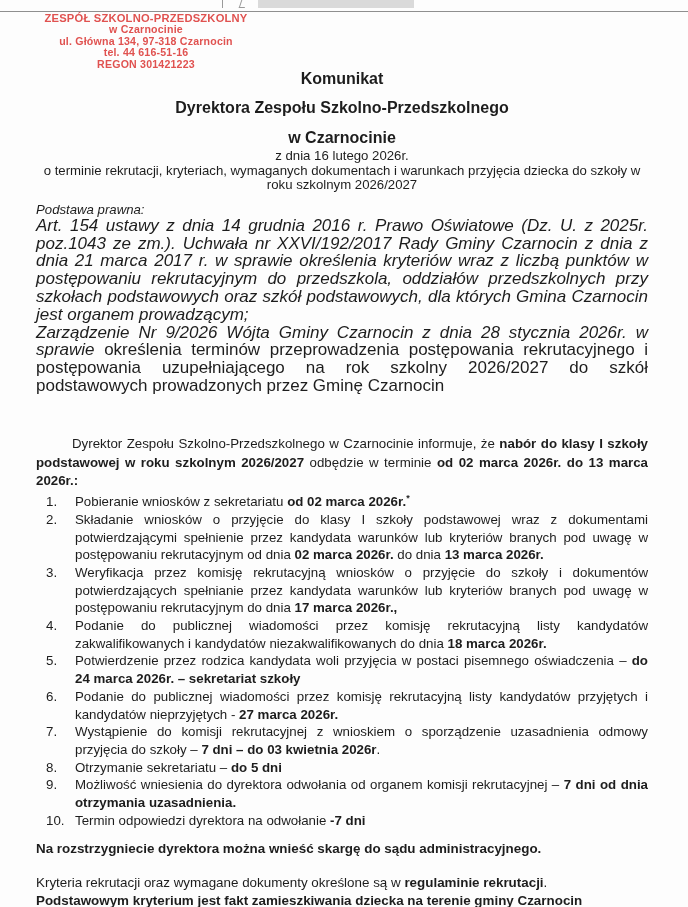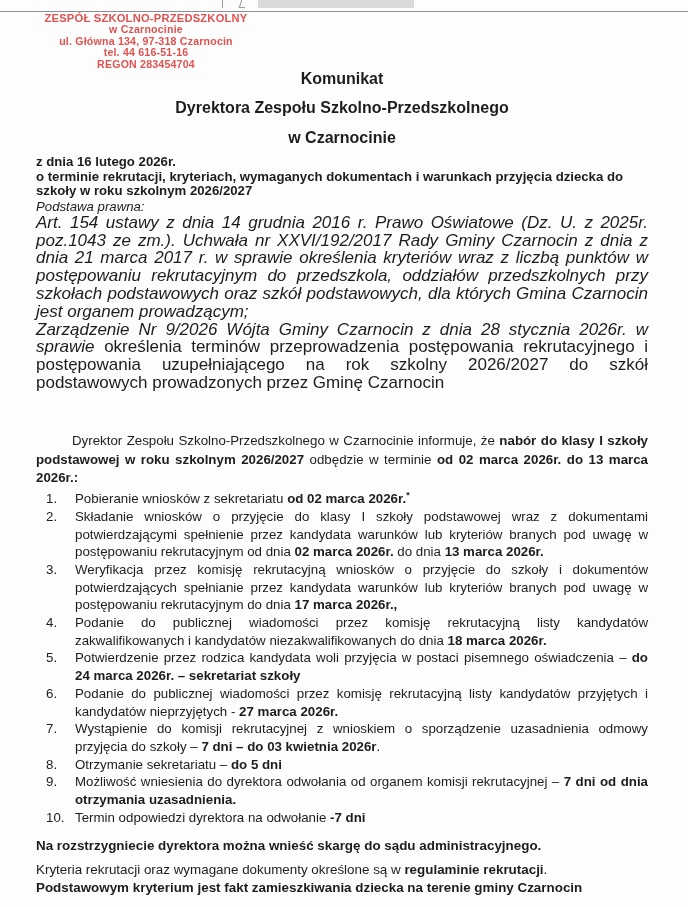--- a/index.html
+++ b/index.html
@@ -15,32 +15,32 @@
   
   .stamp{position:absolute;top:13px;left:28px;width:236px;text-align:center;
     color:#e05250;font-weight:bold;font-size:10.6px;line-height:11.4px;letter-spacing:.2px;}
   .stamp div:first-child{font-size:11.2px;}
   
   .content{position:absolute;top:62px;left:36px;width:612px;}
   .h{text-align:center;font-weight:bold;font-size:16px;}
   .h1{margin-top:8px;}
   .h2{margin-top:11px;}
   .h3{margin-top:12px;}
-  .centerblock{margin-top:8px;font-size:13.2px;line-height:14.6px;font-weight:bold;}
-  .legal-label{font-style:italic;font-size:13.2px;}
+  .centerblock{margin-top:2px;text-align:center;font-size:13.2px;line-height:14.6px;}
+  .legal-label{margin-top:9px;font-style:italic;font-size:13.2px;}
   p{margin:0;}
   .just{text-align:justify;}
   .legal{font-size:17px;line-height:17.8px;}
   .intro{margin-top:40px;text-indent:36px;font-size:13.3px;line-height:18.8px;}
   ol.steps{list-style:none;margin:2px 0 0;padding:0;}
   ol.steps li{position:relative;padding-left:39px;font-size:13.3px;line-height:17.7px;text-align:justify;}
   ol.steps .num{position:absolute;left:10px;width:24px;text-align:left;}
   .f{font-size:13.4px;line-height:18px;}
   .f1{margin-top:10px;font-weight:bold;}
-  .f2{margin-top:6px;}
+  .f2{margin-top:16px;}
   .f3{margin-top:0;font-weight:bold;}
   .seg-b{font-weight:bold;}
   .seg-i{font-style:italic;}
   sup{font-size:9px;vertical-align:super;line-height:0;}
   
   .bottom{margin-top:16px;display:flex;justify-content:space-between;align-items:flex-start;}
   .footnote{margin-left:38px;font-size:13px;padding-top:6px;}
   .footnote sup{font-weight:bold;font-size:10px;}
   .sig{position:relative;width:168px;text-align:center;margin-right:2px;}
   .sig .role{font-family:"Liberation Serif",serif;color:#d4524e;font-size:14.5px;font-weight:600;letter-spacing:5px;}
@@ -53,21 +53,21 @@
   <div class="scan-rect"></div>
   <div class="scan-tick1"></div>
   <div class="scan-tick2"></div>
   <div class="scan-line"></div>
 
   <div class="stamp">
     <div>ZESPÓŁ SZKOLNO-PRZEDSZKOLNY</div>
     <div>w Czarnocinie</div>
     <div>ul. Główna 134, 97-318 Czarnocin</div>
     <div>tel. 44 616-51-16</div>
-    <div>REGON 283454704</div>
+    <div>REGON 301421223</div>
   </div>
 
   <div class="content">
 
     <div class="h h1">Komunikat</div>
     <div class="h h2">Dyrektora Zespołu Szkolno-Przedszkolnego</div>
     <div class="h h3">w Czarnocinie</div>
 
     <div class="centerblock">
       <div>z dnia 16 lutego 2026r.</div>

